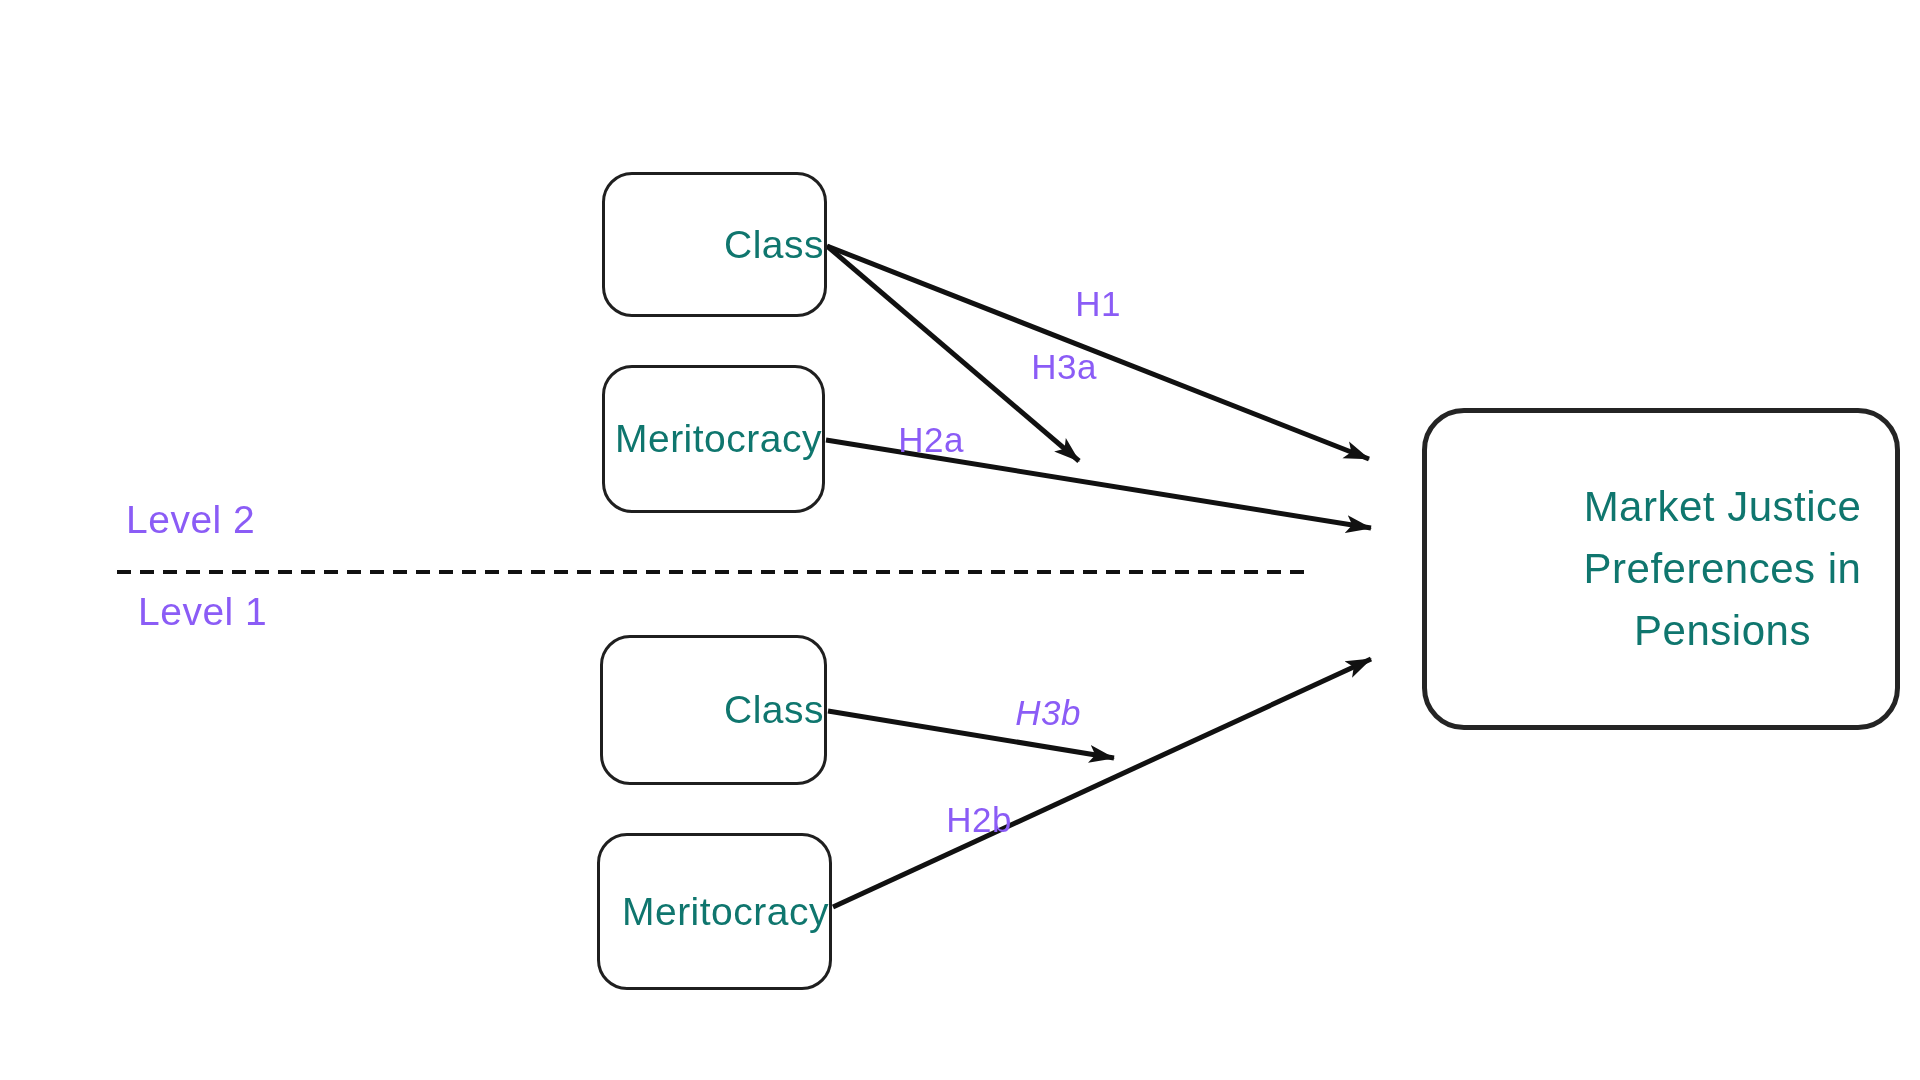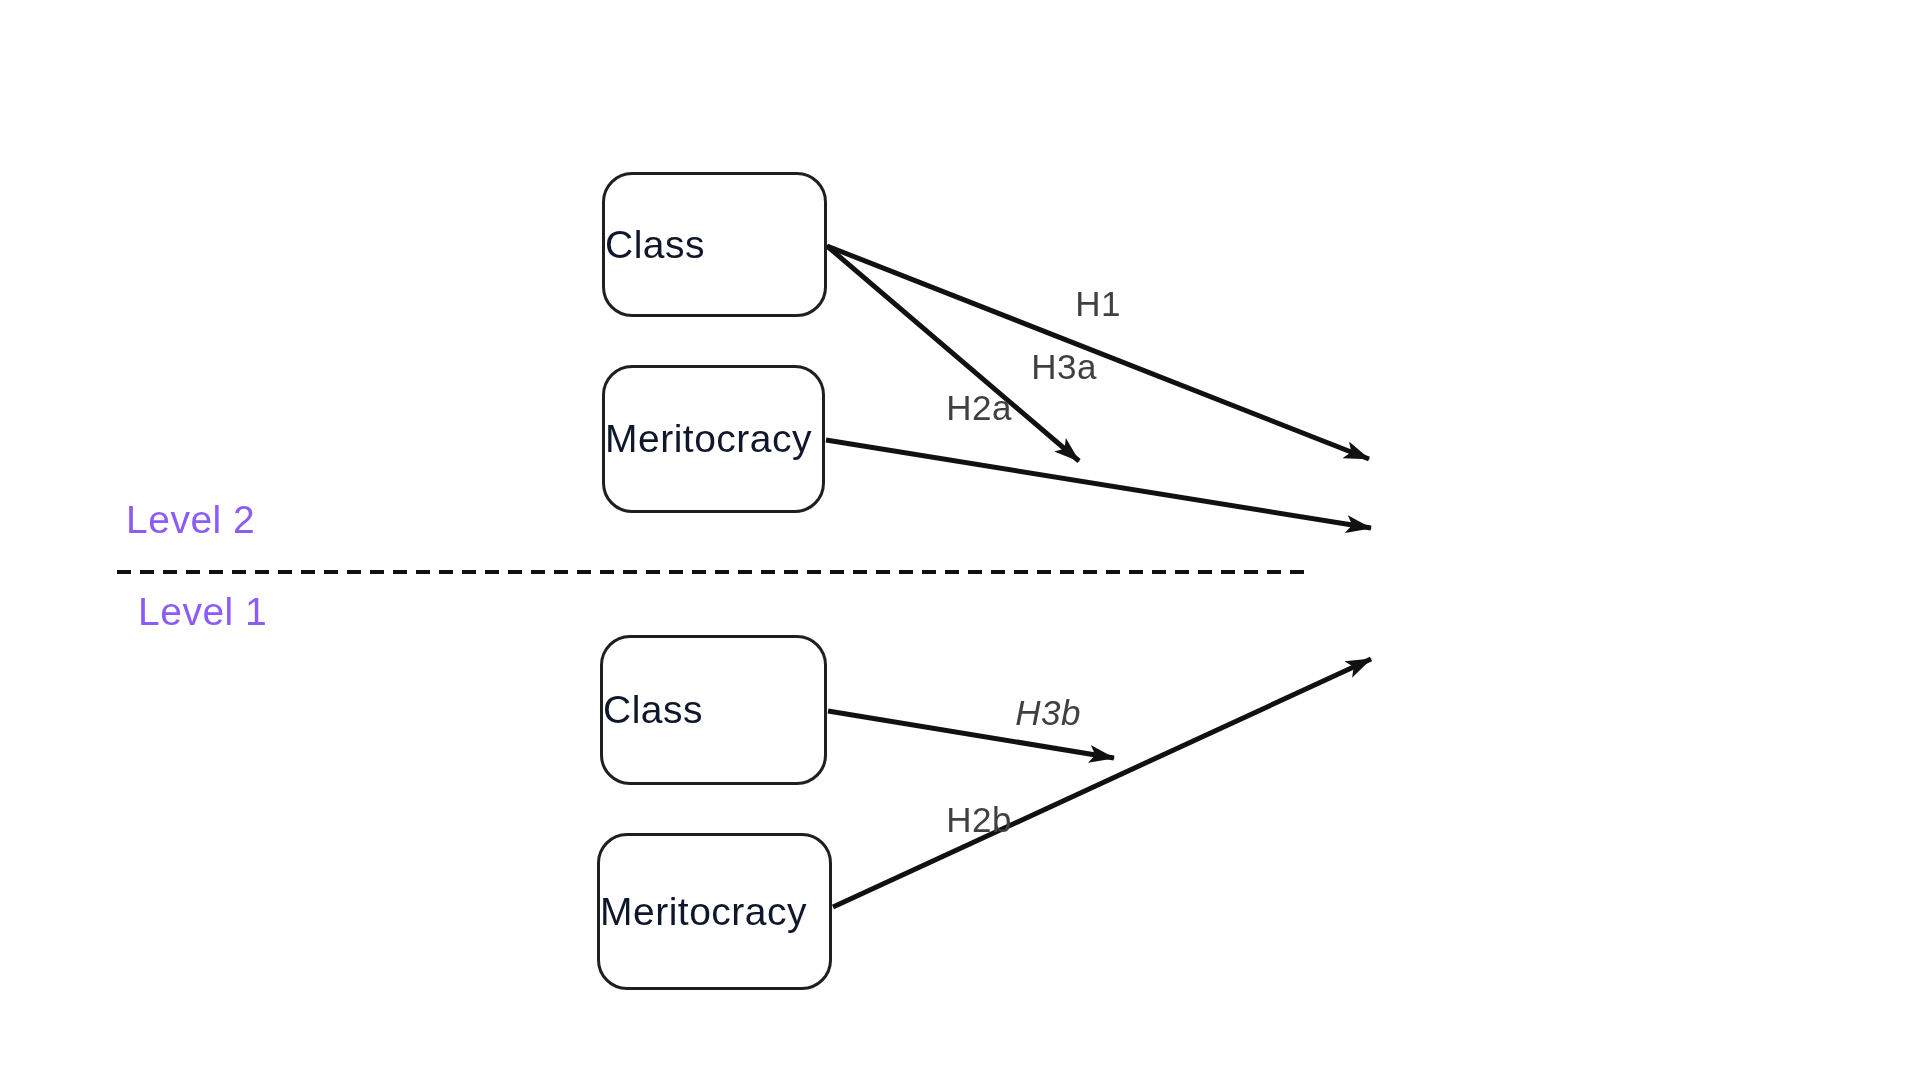--- a/index.html
+++ b/index.html
@@ -23,25 +23,25 @@
     height: 1080px;
   }
   .node {
     position: absolute;
     box-sizing: border-box;
     border: 3px solid #1f1f1f;
     border-radius: 30px;
     background: #ffffff;
     display: flex;
     align-items: center;
-    justify-content: flex-start;
+    justify-content: flex-end;
     font-size: 39px;
     letter-spacing: 0.5px;
     white-space: nowrap;
-    color: #0f172a;
+    color: #0f766e;
   }
   .node.class-l2   { left: 602px; top: 172px; width: 225px; height: 145px; }
   .node.merit-l2   { left: 602px; top: 365px; width: 223px; height: 148px; }
   .node.class-l1   { left: 600px; top: 635px; width: 227px; height: 150px; }
   .node.merit-l1   { left: 597px; top: 833px; width: 235px; height: 157px; }
   .node.outcome {
     left: 1422px; top: 408px; width: 478px; height: 322px;
     border-width: 5px;
     border-radius: 42px;
     border-color: #242424;
@@ -51,26 +51,26 @@
     text-align: center;
   }
   .node.outcome .wrap-limit {
     width: 345px;
   }
   .hyp-label {
     position: absolute;
     transform: translate(-50%, -50%);
     font-size: 35px;
     letter-spacing: 0.5px;
-    color: #404040;
+    color: #8b5cf6;
     white-space: nowrap;
   }
   .hyp-h1  { left: 1098px; top: 304px; }
   .hyp-h3a { left: 1064px; top: 367px; }
-  .hyp-h2a { left: 931px;  top: 408px; margin-left: 48px; }
+  .hyp-h2a { left: 931px;  top: 440px; }
   .hyp-h3b { left: 1048px; top: 713px; font-style: italic; }
   .hyp-h2b { left: 935px;  top: 820px; margin-left: 44px; }
   .level-label {
     position: absolute;
     font-size: 39px;
     letter-spacing: 0.5px;
     color: #8b5cf6;
     white-space: nowrap;
   }
   .level-2 { left: 126px; top: 498px; }
@@ -110,20 +110,23 @@
   </div>
 
   <div class="node class-l1">
     <span>Class</span>
   </div>
 
   <div class="node merit-l1">
     <span>Meritocracy</span>
   </div>
 
+  <div class="node outcome">
+    <span class="wrap-limit">Market Justice Preferences in Pensions</span>
+  </div>
 
   <div class="hyp-label hyp-h1">H1</div>
   <div class="hyp-label hyp-h3a">H3a</div>
   <div class="hyp-label hyp-h2a">H2a</div>
   <div class="hyp-label hyp-h3b">H3b</div>
   <div class="hyp-label hyp-h2b">H2b</div>
 
   <div class="level-label level-2">Level 2</div>
   <div class="level-label level-1">Level 1</div>
 

